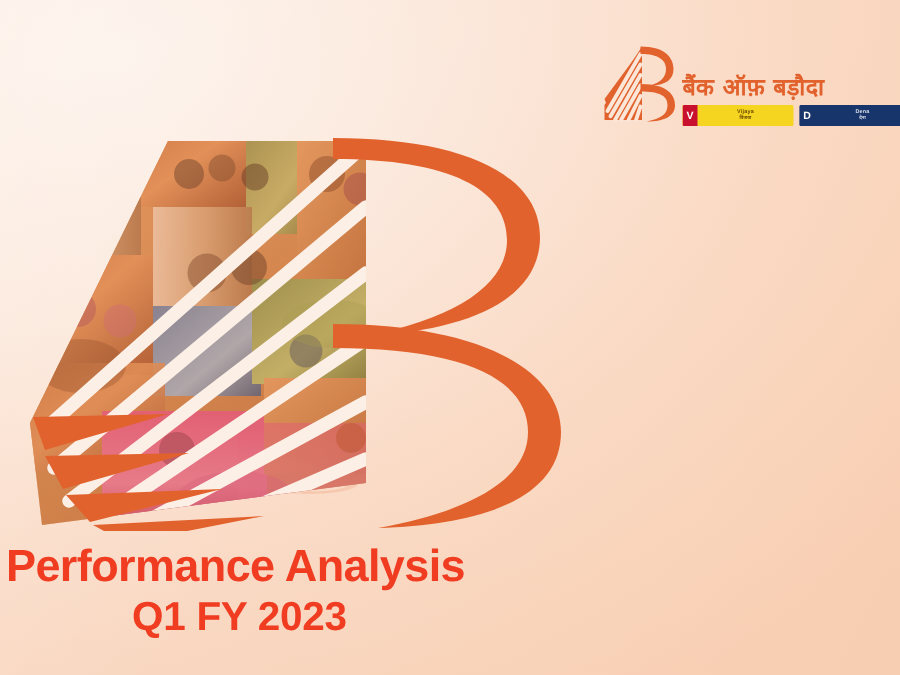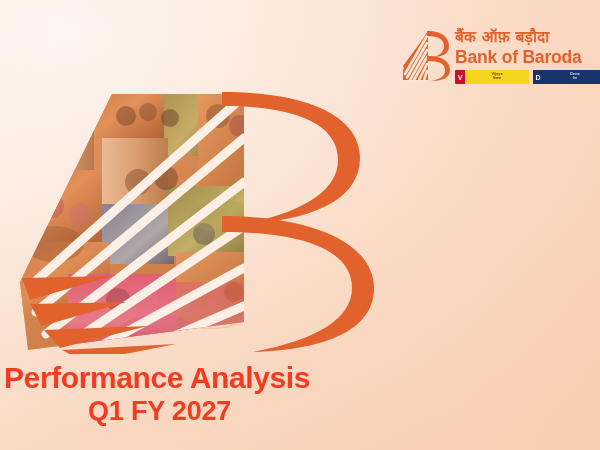--- a/index.html
+++ b/index.html
@@ -116,21 +116,20 @@
         </g>
 
         <path d="M50 6 C84 6 94 22 94 36 C94 50 84 58 62 58 C78 54 84 46 84 36 C84 24 74 16 50 16 Z" fill="#E2622D"></path>
 
         <path d="M50 56 C88 56 96 72 96 84 C96 98 84 106 58 106 C78 102 86 96 86 84 C86 72 76 66 50 66 Z" fill="#E2622D"></path>
       </g>
     </svg>
 
     <div id="brand-text">
       <div class="hindi">बैंक ऑफ़ बड़ौदा</div>
-      <div class="english">Bank of Baroda</div>
 
       <div id="subbrands">
         <div class="badge" id="badge-vijaya">
           <div class="chip">V</div>
           <div class="lbl">
             <span class="l1">Vijaya</span>
             <span class="l2">विजया</span>
           </div>
         </div>
         <div class="badge" id="badge-dena">
@@ -271,16 +270,16 @@
       <path d="M214 6 C300 6 352 30 352 72 C352 112 308 134 236 138
                C296 126 330 104 330 74 C330 40 292 20 214 20 Z"></path>
       <path d="M214 130 C306 130 366 158 366 202 C366 244 318 264 244 266
                C310 254 344 232 344 202 C344 166 300 146 214 146 Z"></path>
       <polygon points="104,8 236,8 236,236 20,264 12,196" opacity=".55"></polygon>
     </g>
   </svg>
 
   <div id="title-block">
     <div id="title-main">Performance Analysis</div>
-    <div id="title-sub">Q1 FY 2027</div>
+    <div id="title-sub">Q1 FY 2023</div>
   </div>
 
 </div>
 
 </body></html>

